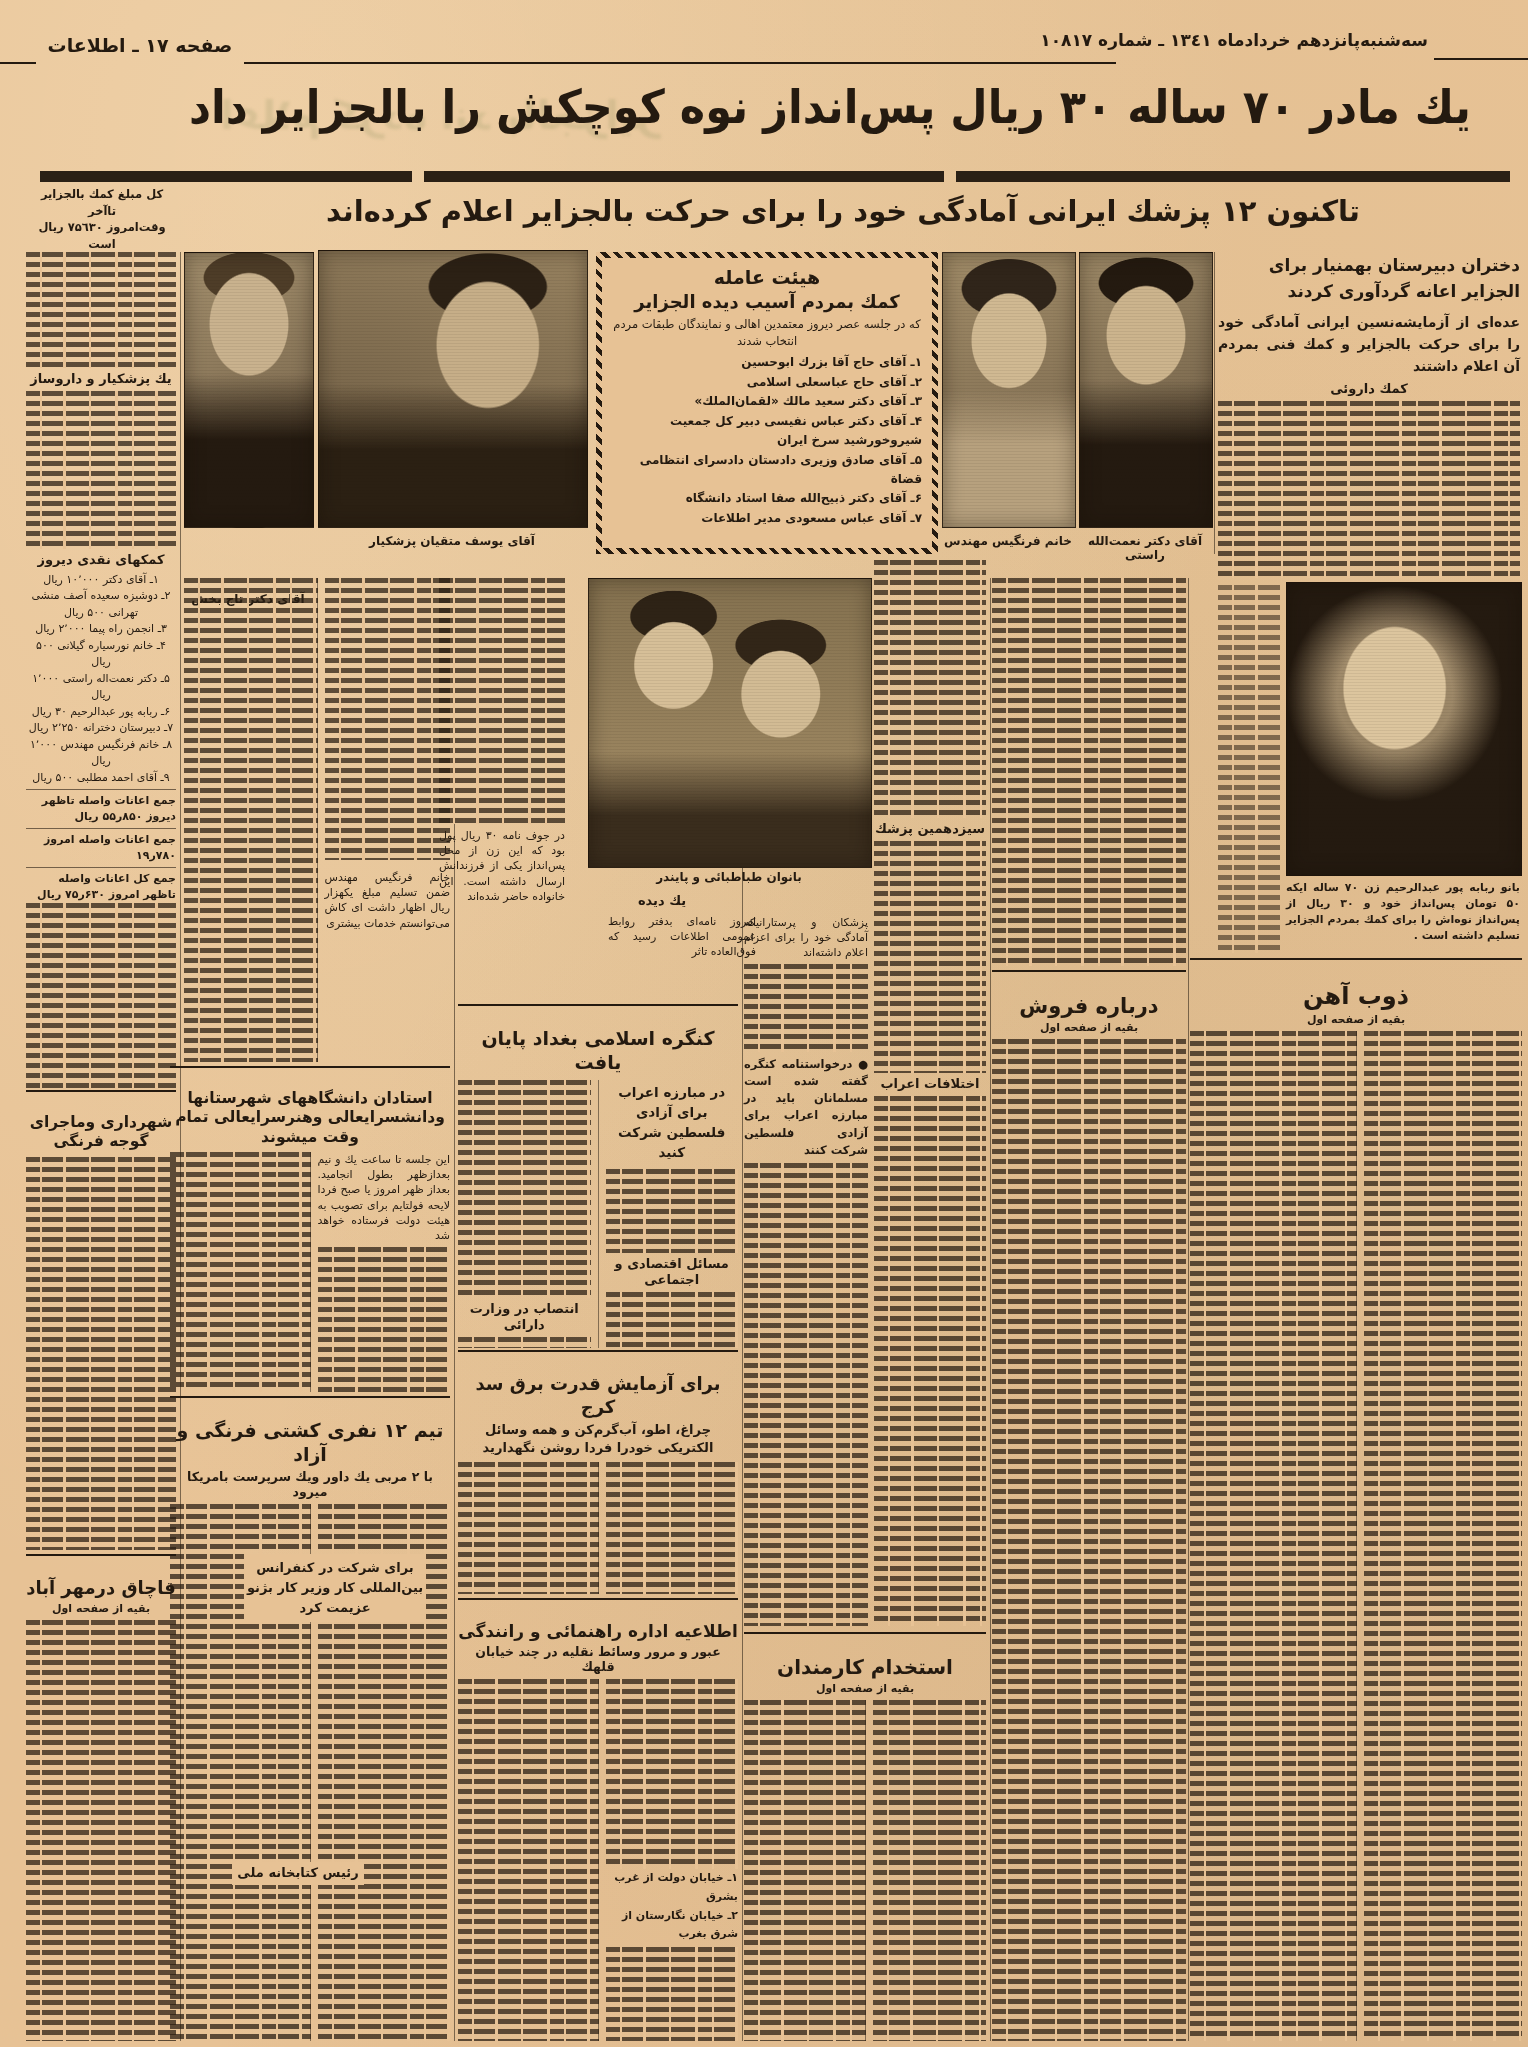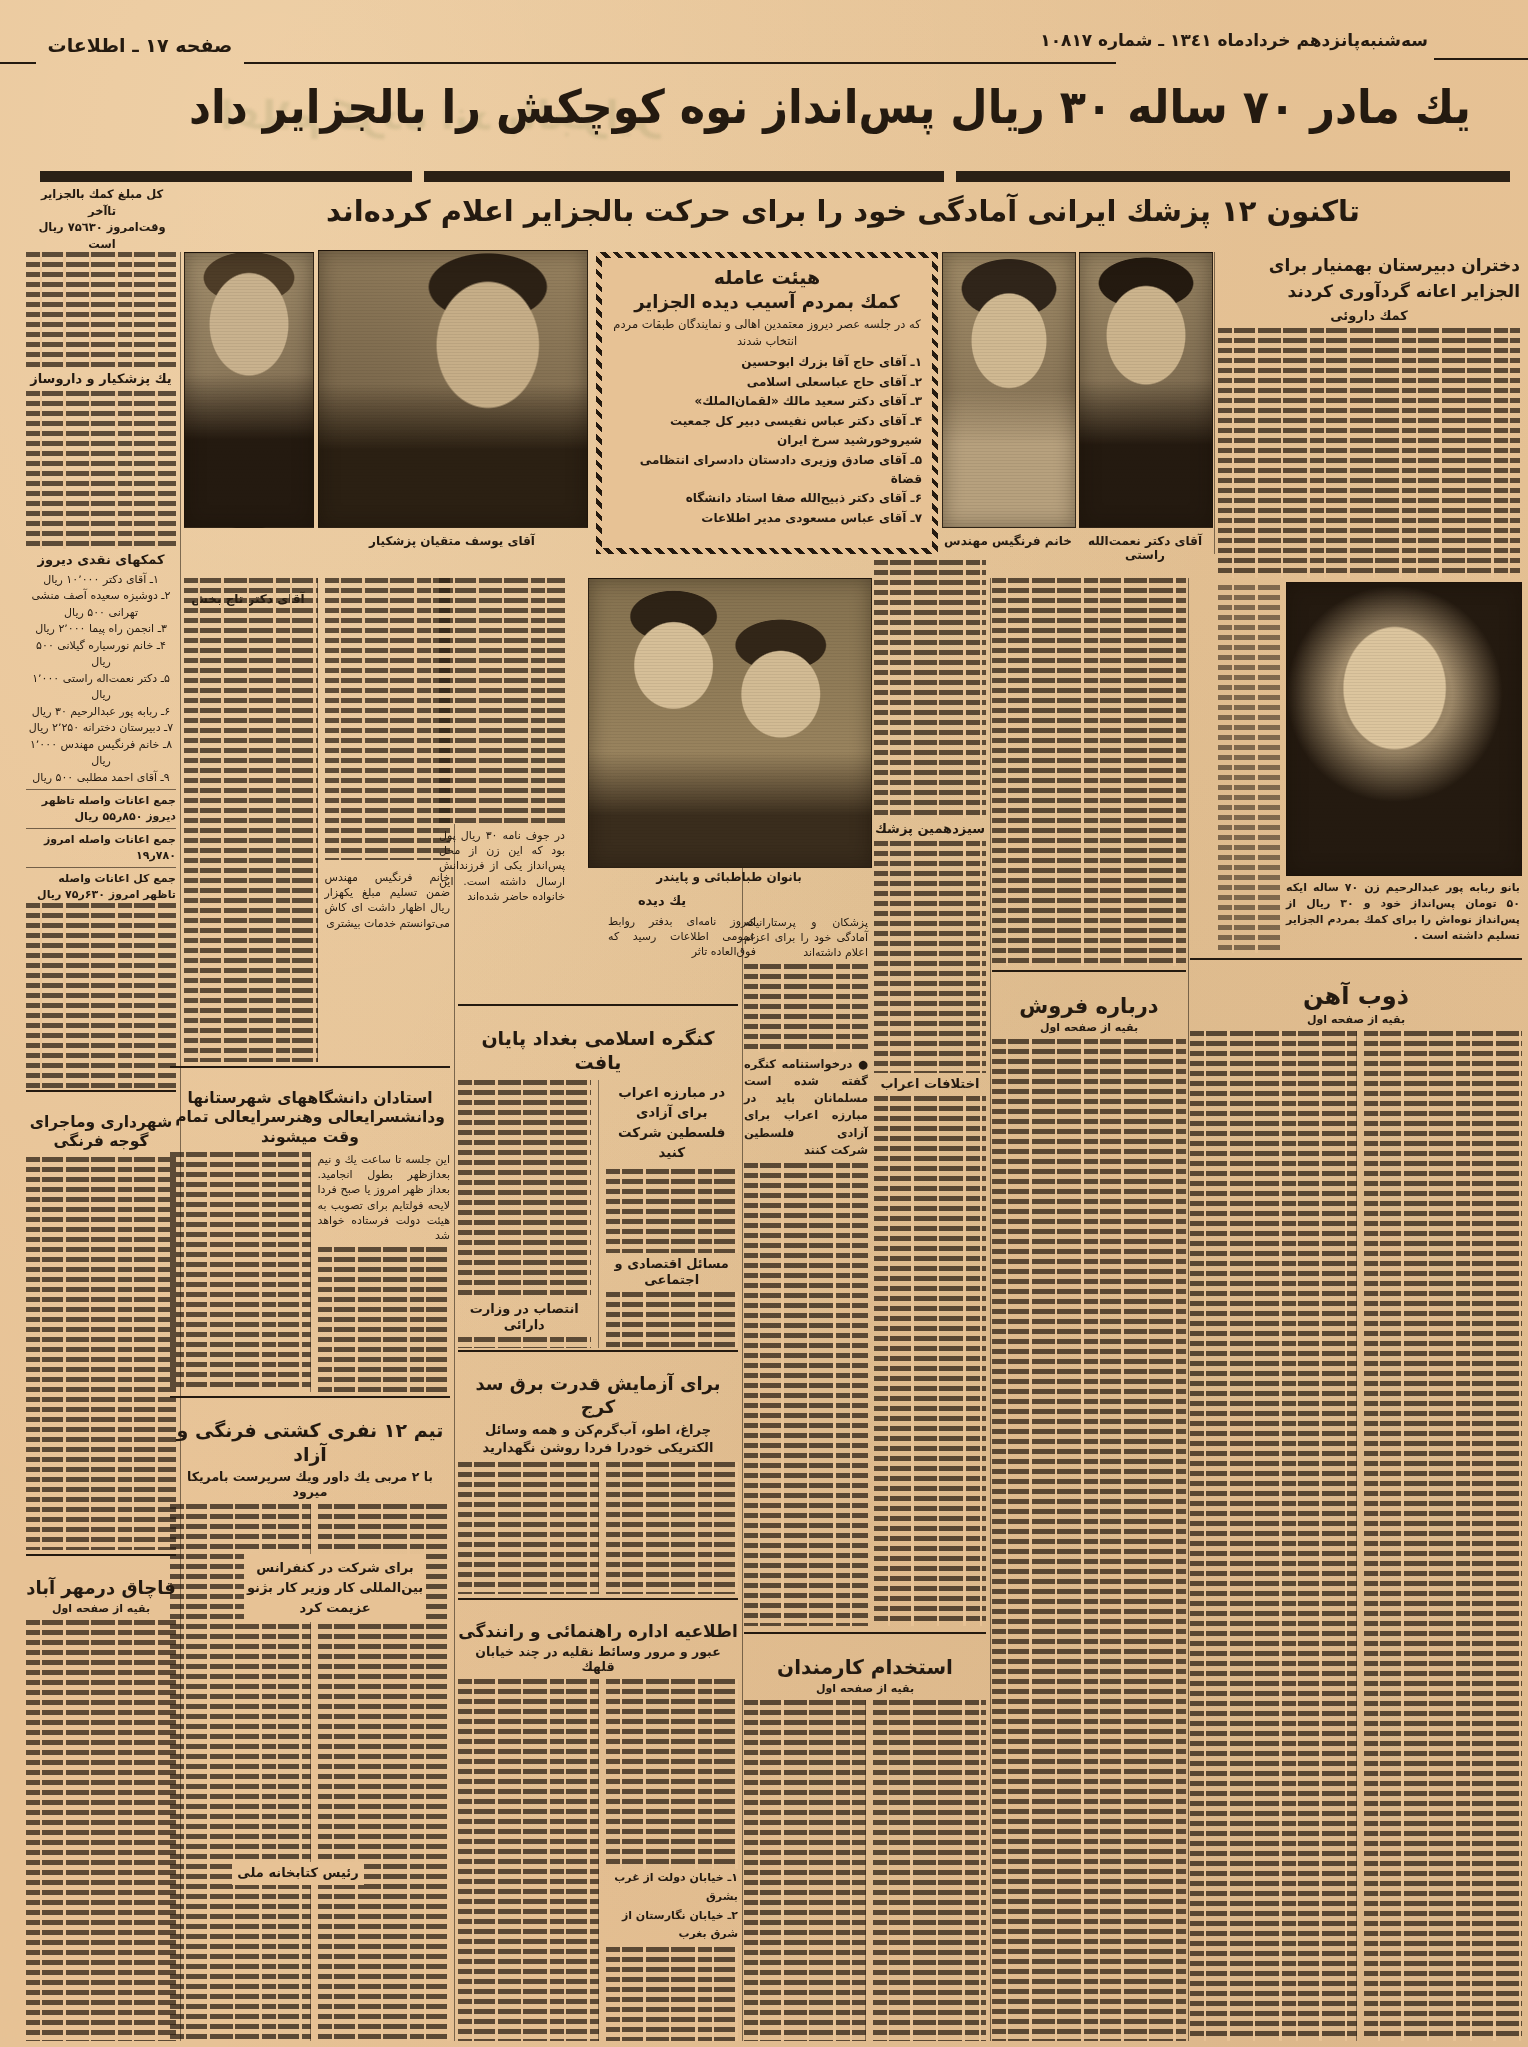--- a/index.html
+++ b/index.html
@@ -168,20 +168,21 @@
   </div>
 
   <div class="ph ph3" style="left:942px; top:252px; width:132px; height:274px;"></div>
   <div class="abs caption" style="left:942px; top:534px; width:132px;">خانم فرنگیس مهندس</div>
 
   <div class="ph ph4" style="left:1079px; top:252px; width:132px; height:274px;"></div>
   <div class="abs caption" style="left:1079px; top:534px; width:132px;">آقای دكتر نعمت‌الله راستی</div>
 
   <div class="abs stack" style="left:1218px; top:252px; width:302px; height:326px;">
     <div class="b" style="font-size:17px; line-height:1.55; text-align:right;">دختران دبیرستان بهمنیار برای الجزایر اعانه گردآوری كردند</div>
+    <div class="b" style="font-size:14px; line-height:1.6; text-align:justify; margin-top:6px;">عده‌ای از آزمایشه‌نسین ایرانی آمادگی خود را برای حركت بالجزایر و كمك فنی بمردم آن اعلام داشتند</div>
     <div class="h4">كمك داروئی</div>
     <div class="greek fill"></div>
   </div>
   <div class="abs greek light" style="left:1218px; top:585px; width:62px; height:368px;"></div>
 
   <div class="ph ph6" style="left:1286px; top:582px; width:234px; height:292px;"></div>
   <div class="abs longcap" style="left:1286px; top:880px; width:234px;">بانو ربابه پور عبدالرحیم زن ۷۰ ساله ایكه ۵۰ تومان پس‌انداز خود و ۳۰ ریال از پس‌انداز نوه‌اش را برای كمك بمردم الجزایر تسلیم داشته است .</div>
 
   <div class="abs stack" style="left:1190px; top:958px; width:332px; height:1083px;">
     <div class="sec-head">

